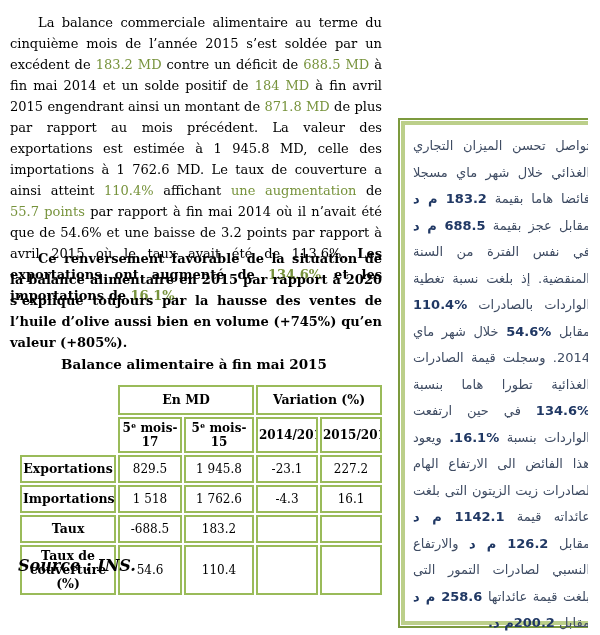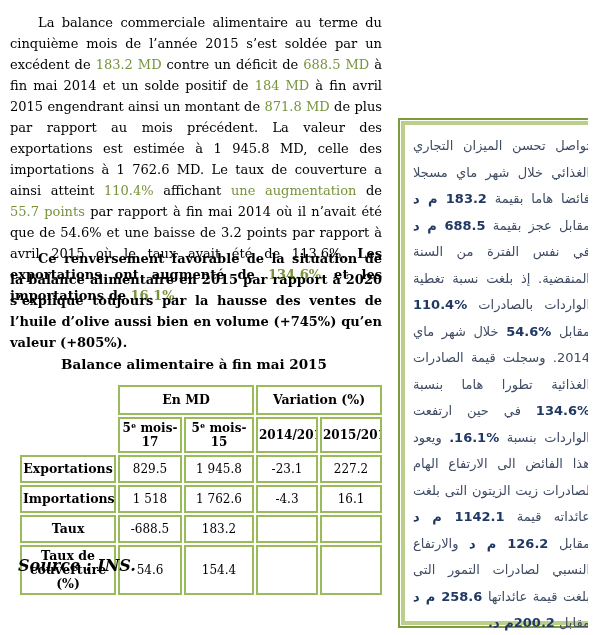--- a/index.html
+++ b/index.html
@@ -108,21 +108,21 @@
     <tr>
       <th class="lbl">Taux</th>
       <td class="val">-688.5</td>
       <td class="val">183.2</td>
       <td class="val"></td>
       <td class="val"></td>
     </tr>
     <tr>
       <th class="lbl tall">Taux de couverture (%)</th>
       <td class="val tall">54.6</td>
-      <td class="val tall">154.4</td>
+      <td class="val tall">110.4</td>
       <td class="val tall"></td>
       <td class="val tall"></td>
     </tr>
   </tbody>
     </table>
 
   <div class="source-note">Source : INS.</div>
 
   <div class="arabic-box">
     <div class="arabic-inner"><span>تواصل تحسن الميزان التجاري الغذائي خلال شهر ماي مسجلا فائضا هاما بقيمة </span><span class="ab">183.2 م د</span><span> مقابل عجز بقيمة </span><span class="ab">688.5 م د</span><span> في نفس الفترة من السنة المنقضية. إذ بلغت نسبة تغطية الواردات بالصادرات </span><span class="ab">%110.4</span><span> مقابل </span><span class="ab">%54.6</span><span> خلال شهر ماي 2014. وسجلت قيمة الصادرات الغذائية تطورا هاما بنسبة </span><span class="ab">%134.6</span><span> في حين ارتفعت الواردات بنسبة </span><span class="ab">%16.1.</span><span> ويعود هذا الفائض الى الارتفاع الهام لصادرات زيت الزيتون التى بلغت عائداته قيمة </span><span class="ab">1142.1 م د</span><span> مقابل </span><span class="ab">126.2 م د</span><span> والارتفاع النسبي لصادرات التمور التى بلغت قيمة عائداتها </span><span class="ab">258.6 م د</span><span> مقابل </span><span class="ab">200.2م د.</span></div>

